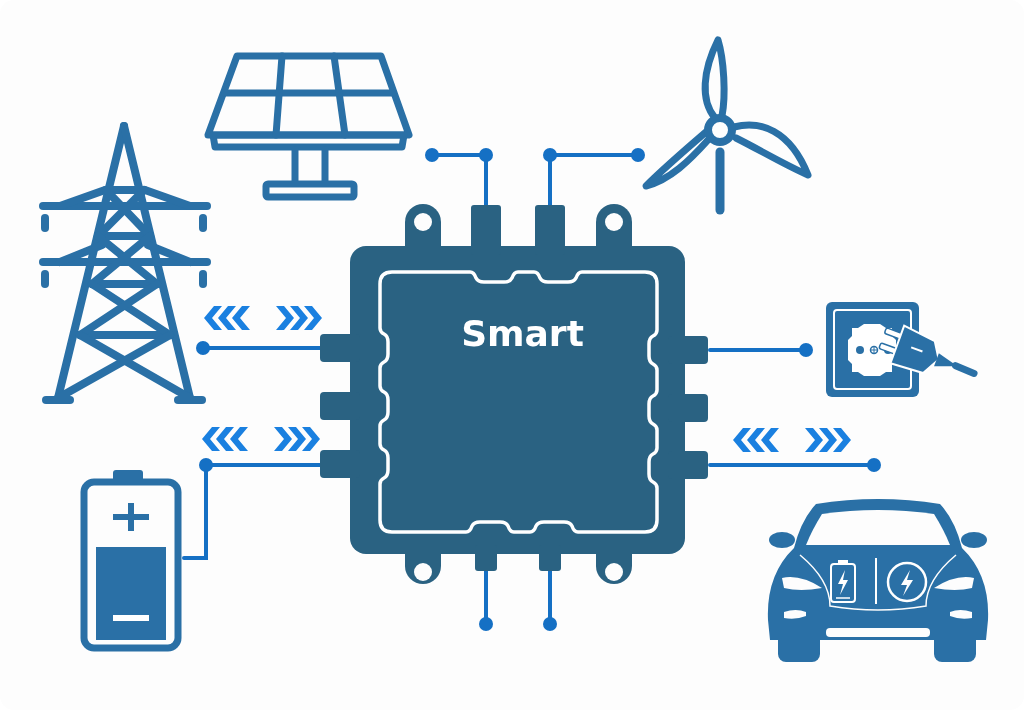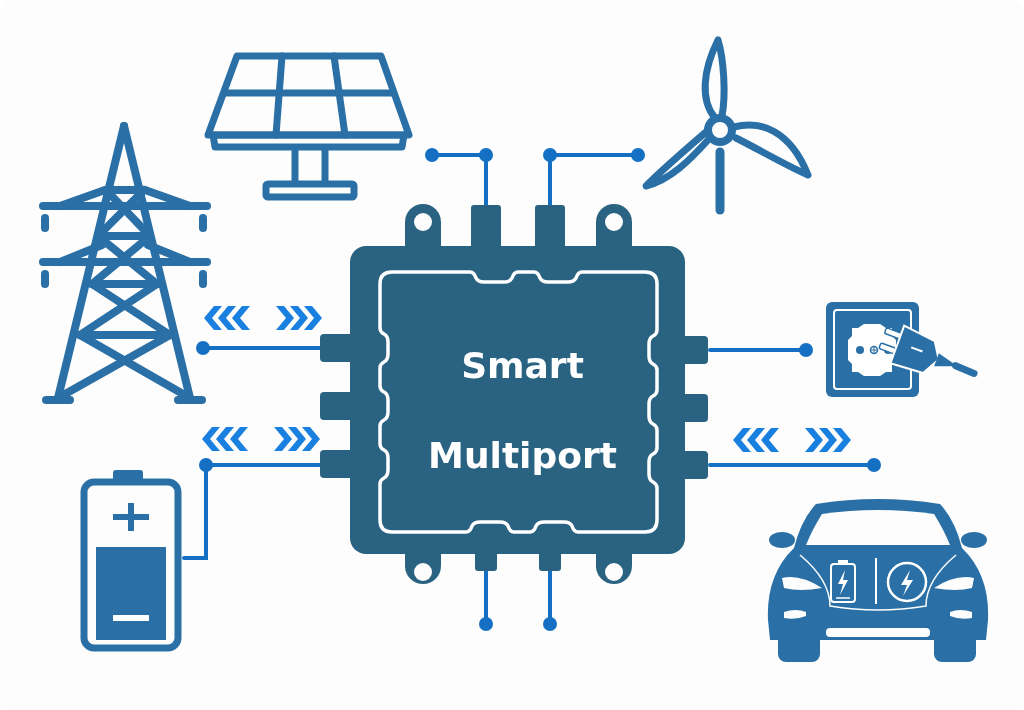--- a/index.html
+++ b/index.html
@@ -18,21 +18,21 @@
   .chip-title {
     position: absolute;
     left: 380px; top: 305px; width: 285px;
     text-align: center;
     color: #ffffff;
     font-family: "DejaVu Sans", sans-serif;
     font-weight: bold;
     font-size: 36px;
     line-height: 58px;
   }
-  .chip-title span { display: block; margin-top: 32px; }
+  .chip-title span { display: block; }
 </style>
 </head>
 <body>
 
 <div class="canvas">
 <svg class="diagram" width="1024" height="710" viewBox="0 0 1024 710" xmlns="http://www.w3.org/2000/svg">
 
   <g stroke="#1570c4" stroke-width="4" fill="none" stroke-linecap="round">
 
     <polyline points="432,155 486,155 486,205"></polyline>
@@ -234,15 +234,14 @@
 
     <line x1="876" y1="558" x2="876" y2="604" stroke="#ffffff" stroke-width="2"></line>
 
     <circle cx="907" cy="582" r="19" fill="none" stroke="#ffffff" stroke-width="2.5"></circle>
     <path d="M910,570 L901,585 L907,585 L903,596 L913,580 L907,580 Z" fill="#ffffff"></path>
   </g>
 </svg>
 
 <div class="chip-title">
   <span>Smart</span>
-  <span>Multiport</span>
 </div>
 </div>
 
 </body></html>

